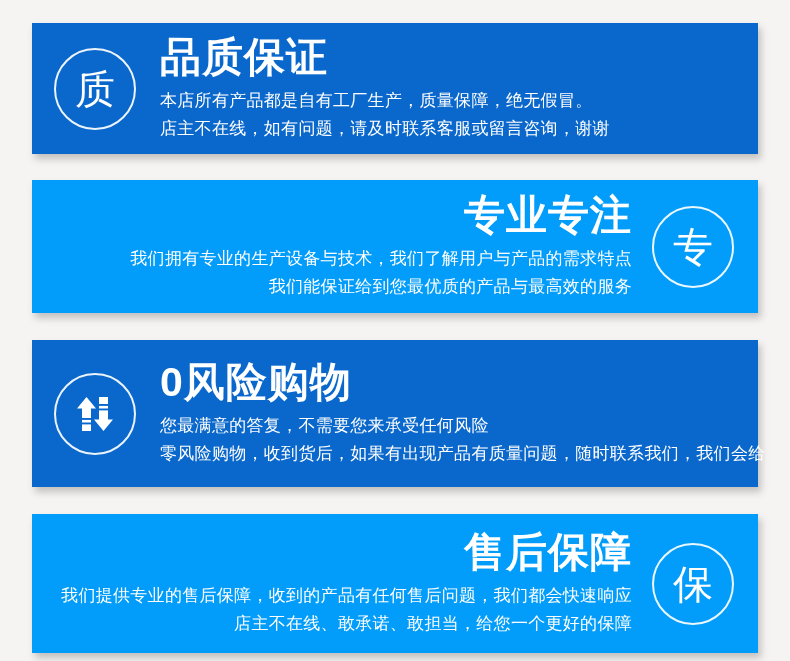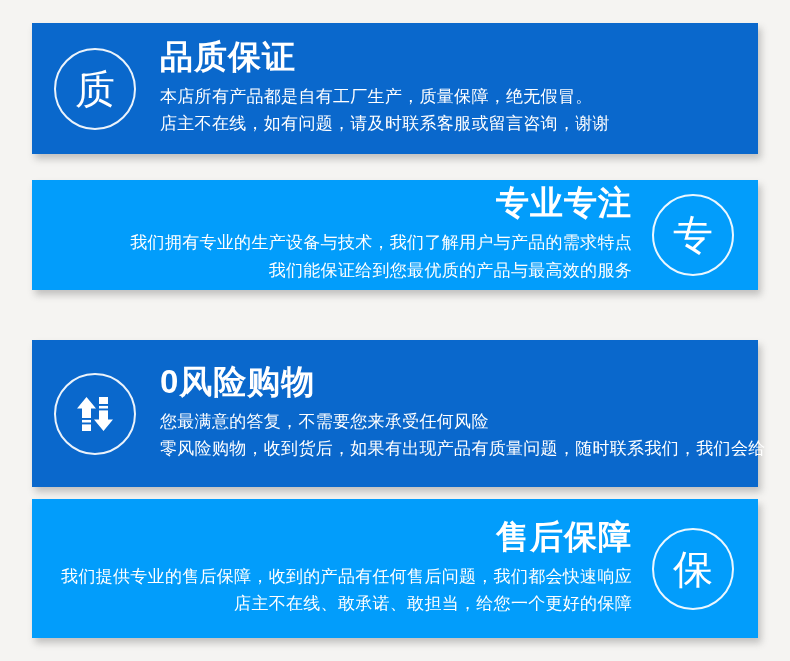--- a/index.html
+++ b/index.html
@@ -29,23 +29,23 @@
     align-items: center;
     box-sizing: border-box;
     box-shadow: 3px 5px 7px rgba(60, 60, 60, 0.28);
   }
 
   .banner.dark  { background: #0a68cc; }
   .banner.light { background: #029dfb; }
 
   
   .b1 { top: 23px;  height: 131px; }
-  .b2 { top: 180px; height: 110px; }
+  .b2 { top: 180px; height: 133px; }
   .b3 { top: 340px; height: 147px; }
-  .b4 { top: 499px; height: 139px; }
+  .b4 { top: 514px; height: 139px; }
 
   
   .banner.icon-left  { flex-direction: row; padding-left: 22px; padding-right: 20px; }
   
   .banner.icon-right { flex-direction: row; padding-left: 20px; padding-right: 24px; justify-content: flex-end; }
 
   
   .badge {
     flex: 0 0 auto;
     width: 78px;
@@ -72,21 +72,21 @@
   .btext {
     display: flex;
     flex-direction: column;
     justify-content: center;
     color: #ffffff;
   }
   .icon-left  .btext { margin-left: 24px; align-items: flex-start; text-align: left; }
   .icon-right .btext { margin-right: 20px; align-items: flex-end;  text-align: right; }
 
   .btitle {
-    font-size: 33px;
+    font-size: 41px;
     font-weight: bold;
     line-height: 1.12;
     letter-spacing: 1px;
     margin-bottom: 7px;
     white-space: nowrap;
   }
 
   .bline {
     font-size: 17px;
     line-height: 1.62;

